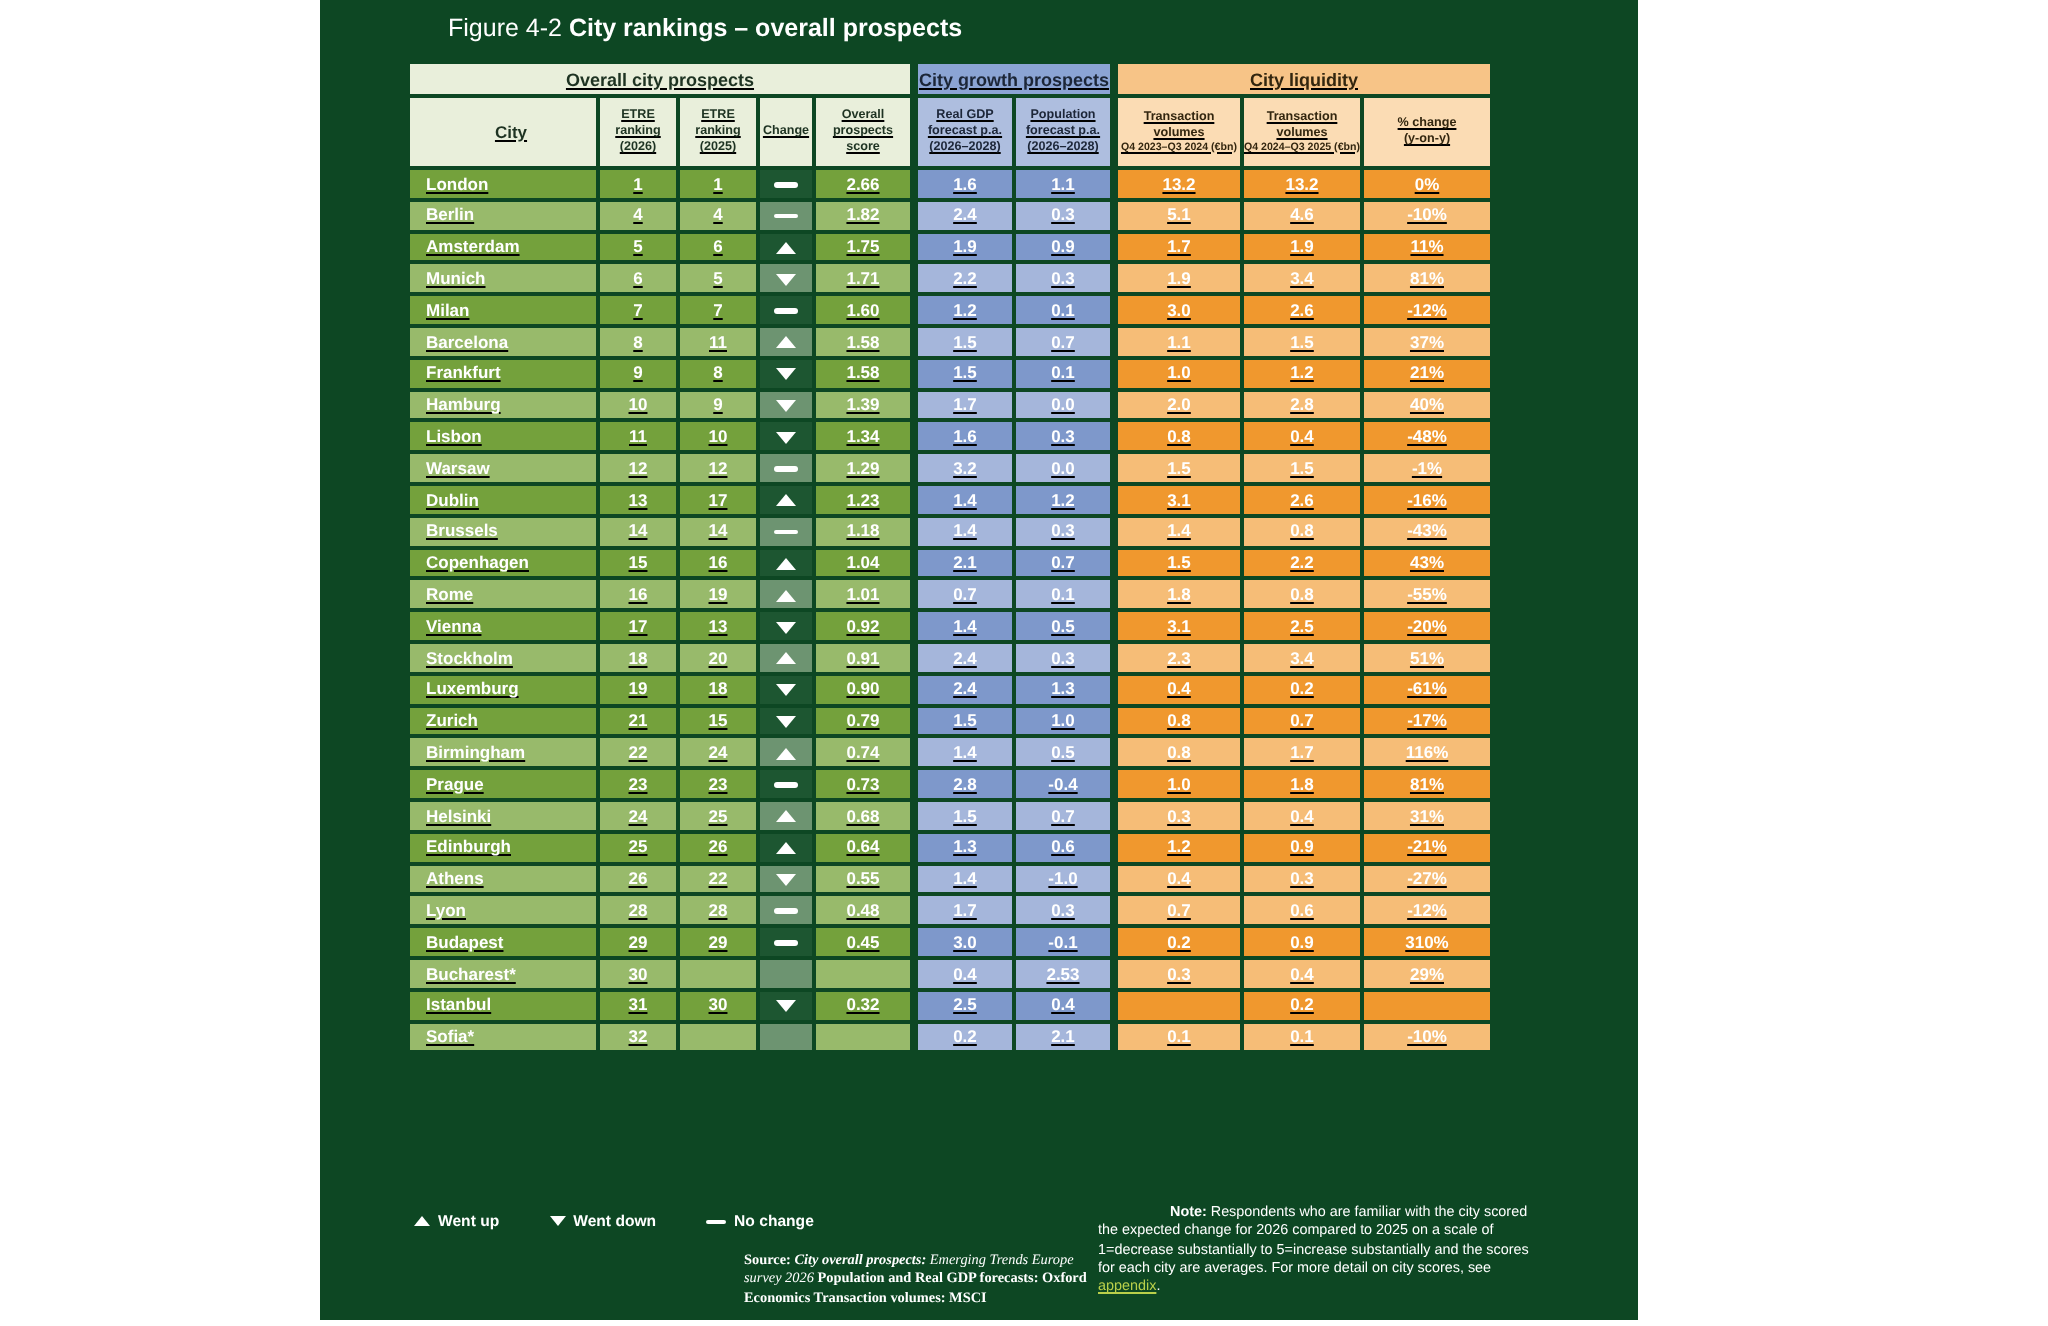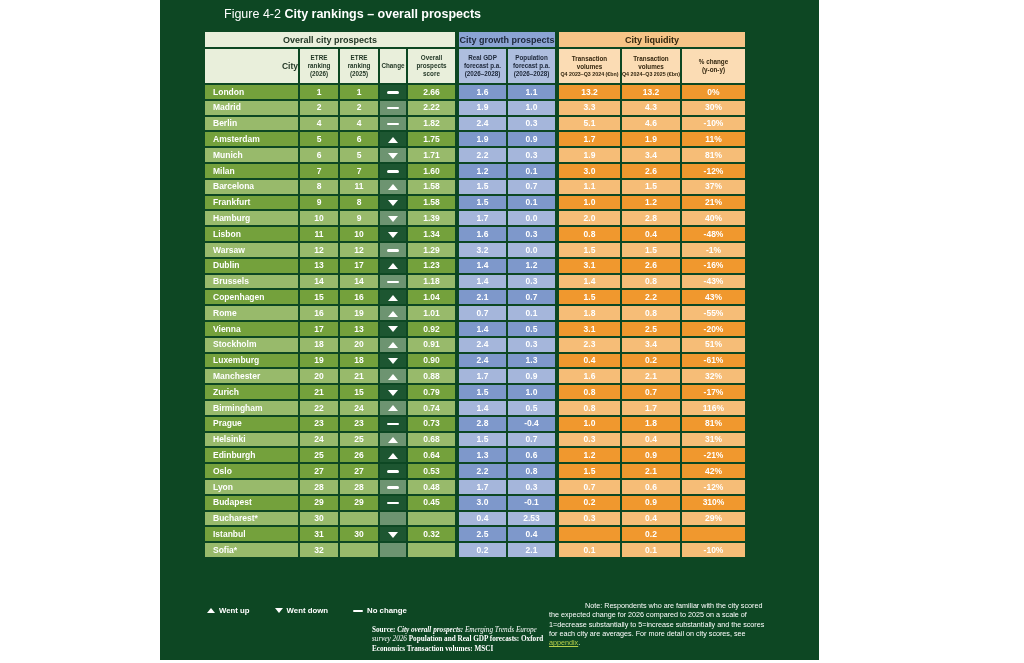--- a/index.html
+++ b/index.html
@@ -18,32 +18,32 @@
   }
   .panel{
     position:absolute;left:160px;top:0;width:659px;height:660px;
     background:var(--panel);
   }
   .fig-title{
     position:absolute;left:64px;top:7px;color:#fff;font-size:12.5px;white-space:nowrap;
   }
   .fig-title .bold{font-weight:bold;}
   .tbl-wrap{position:absolute;left:43px;top:30px;}
-  table{border-collapse:collapse;table-layout:fixed;}
+  table{border-collapse:collapse;table-layout:fixed;text-decoration:underline;}
   th,td{border:2px solid var(--panel);padding:0;overflow:hidden;}
   .sep{border-left-width:4px !important;}
   tr.groups th{height:15px;font-size:9px;font-weight:bold;text-align:center;}
   tr.groups th.gh-green{background:var(--hdr-green);color:#1e3322;}
   tr.groups th.gh-blue{background:var(--hdr-blue-g);color:#1c2638;}
   tr.groups th.gh-orange{background:var(--hdr-orange-g);color:#33260f;}
   tr.cols th{height:34px;font-size:6.3px;font-weight:bold;line-height:1.25;text-align:center;vertical-align:middle;}
   tr.cols th.h-green{background:var(--hdr-green);color:#1e3322;}
   tr.cols th.h-blue{background:var(--hdr-blue);color:#1c2638;}
   tr.cols th.h-orange{background:var(--hdr-orange);color:#33260f;}
-  tr.cols th.city-h{font-size:8.5px;text-align:right;padding-left:8px;}
+  tr.cols th.city-h{font-size:8.5px;text-align:center;padding-left:8px;}
   tr.cols th .tiny{font-size:5.3px;display:block;}
   tbody td{
     height:13.8px;color:#fff;font-size:8.5px;font-weight:bold;
     text-align:center;vertical-align:middle;line-height:1;
   }
   td.city{text-align:left;padding-left:8px;}
   td.c-green.dark{background:var(--g-dark);} td.c-green.light{background:var(--g-light);}
   td.c-change.dark{background:var(--ch-dark);} td.c-change.light{background:var(--ch-light);}
   td.c-blue.dark{background:var(--b-dark);} td.c-blue.light{background:var(--b-light);}
   td.c-orange.dark{background:var(--o-dark);} td.c-orange.light{background:var(--o-light);}
@@ -51,21 +51,21 @@
   .ic.up{width:0;height:0;border-left:5px solid transparent;border-right:5px solid transparent;border-bottom:6px solid #fff;}
   .ic.down{width:0;height:0;border-left:5px solid transparent;border-right:5px solid transparent;border-top:6px solid #fff;}
   .ic.same{width:12px;height:2.5px;background:#fff;border-radius:1.5px;}
   .legend{position:absolute;left:47px;top:606px;color:#fff;font-size:7.8px;font-weight:bold;display:flex;align-items:center;gap:19px;white-space:nowrap;}
   .legend .item{display:flex;align-items:center;gap:4px;margin-right:6px;}
   .legend .ic.up{border-left-width:4px;border-right-width:4px;border-bottom-width:5px;}
   .legend .ic.down{border-left-width:4px;border-right-width:4px;border-top-width:5px;}
   .legend .ic.same{width:10px;height:2px;}
   .source{position:absolute;left:212px;top:626px;width:178px;color:#fff;font-size:7.2px;line-height:1.3;font-family:Liberation Serif, serif;}
   .note{position:absolute;left:389px;top:601px;width:222px;color:#fff;font-size:7.2px;line-height:1.3;}
-  .note b{font-weight:normal;padding-left:36px;}
+  .note b{font-weight:bold;padding-left:36px;}
   .note a{color:#b9cf4a;text-decoration:underline;cursor:pointer;}
   .footnote{position:absolute;left:212px;top:647px;color:#fff;font-size:7.4px;font-weight:bold;white-space:nowrap;margin-top:35px;}
 </style>
 </head>
 <body>
 
 <div class="panel">
 
   <div class="fig-title">
     <span>Figure 4-2</span>
@@ -147,32 +147,20 @@
             <td class="c-green dark">1</td>
             <td class="c-change dark"><span class="ic same"></span></td>
             <td class="c-green dark">2.66</td>
             <td class="c-blue sep dark">1.6</td>
             <td class="c-blue dark">1.1</td>
             <td class="c-orange sep dark">13.2</td>
             <td class="c-orange dark">13.2</td>
             <td class="c-orange dark">0%</td>
           </tr>
           <tr>
-            <td class="c-green city light">Madrid</td>
-            <td class="c-green light">2</td>
-            <td class="c-green light">2</td>
-            <td class="c-change light"><span class="ic same"></span></td>
-            <td class="c-green light">2.22</td>
-            <td class="c-blue sep light">1.9</td>
-            <td class="c-blue light">1.0</td>
-            <td class="c-orange sep light">3.3</td>
-            <td class="c-orange light">4.3</td>
-            <td class="c-orange light">30%</td>
-          </tr>
-          <tr>
             <td class="c-green city light">Berlin</td>
             <td class="c-green light">4</td>
             <td class="c-green light">4</td>
             <td class="c-change light"><span class="ic same"></span></td>
             <td class="c-green light">1.82</td>
             <td class="c-blue sep light">2.4</td>
             <td class="c-blue light">0.3</td>
             <td class="c-orange sep light">5.1</td>
             <td class="c-orange light">4.6</td>
             <td class="c-orange light">-10%</td>
@@ -351,32 +339,20 @@
             <td class="c-green dark">18</td>
             <td class="c-change dark"><span class="ic down"></span></td>
             <td class="c-green dark">0.90</td>
             <td class="c-blue sep dark">2.4</td>
             <td class="c-blue dark">1.3</td>
             <td class="c-orange sep dark">0.4</td>
             <td class="c-orange dark">0.2</td>
             <td class="c-orange dark">-61%</td>
           </tr>
           <tr>
-            <td class="c-green city light">Manchester</td>
-            <td class="c-green light">20</td>
-            <td class="c-green light">21</td>
-            <td class="c-change light"><span class="ic up"></span></td>
-            <td class="c-green light">0.88</td>
-            <td class="c-blue sep light">1.7</td>
-            <td class="c-blue light">0.9</td>
-            <td class="c-orange sep light">1.6</td>
-            <td class="c-orange light">2.1</td>
-            <td class="c-orange light">32%</td>
-          </tr>
-          <tr>
             <td class="c-green city dark">Zurich</td>
             <td class="c-green dark">21</td>
             <td class="c-green dark">15</td>
             <td class="c-change dark"><span class="ic down"></span></td>
             <td class="c-green dark">0.79</td>
             <td class="c-blue sep dark">1.5</td>
             <td class="c-blue dark">1.0</td>
             <td class="c-orange sep dark">0.8</td>
             <td class="c-orange dark">0.7</td>
             <td class="c-orange dark">-17%</td>
@@ -423,30 +399,30 @@
             <td class="c-green dark">26</td>
             <td class="c-change dark"><span class="ic up"></span></td>
             <td class="c-green dark">0.64</td>
             <td class="c-blue sep dark">1.3</td>
             <td class="c-blue dark">0.6</td>
             <td class="c-orange sep dark">1.2</td>
             <td class="c-orange dark">0.9</td>
             <td class="c-orange dark">-21%</td>
           </tr>
           <tr>
-            <td class="c-green city dark">Oslo</td>
-            <td class="c-green dark">27</td>
-            <td class="c-green dark">27</td>
-            <td class="c-change dark"><span class="ic same"></span></td>
-            <td class="c-green dark">0.53</td>
-            <td class="c-blue sep dark">2.2</td>
-            <td class="c-blue dark">0.8</td>
-            <td class="c-orange sep dark">1.5</td>
-            <td class="c-orange dark">2.1</td>
-            <td class="c-orange dark">42%</td>
+            <td class="c-green city light">Athens</td>
+            <td class="c-green light">26</td>
+            <td class="c-green light">22</td>
+            <td class="c-change light"><span class="ic down"></span></td>
+            <td class="c-green light">0.55</td>
+            <td class="c-blue sep light">1.4</td>
+            <td class="c-blue light">-1.0</td>
+            <td class="c-orange sep light">0.4</td>
+            <td class="c-orange light">0.3</td>
+            <td class="c-orange light">-27%</td>
           </tr>
           <tr>
             <td class="c-green city light">Lyon</td>
             <td class="c-green light">28</td>
             <td class="c-green light">28</td>
             <td class="c-change light"><span class="ic same"></span></td>
             <td class="c-green light">0.48</td>
             <td class="c-blue sep light">1.7</td>
             <td class="c-blue light">0.3</td>
             <td class="c-orange sep light">0.7</td>

